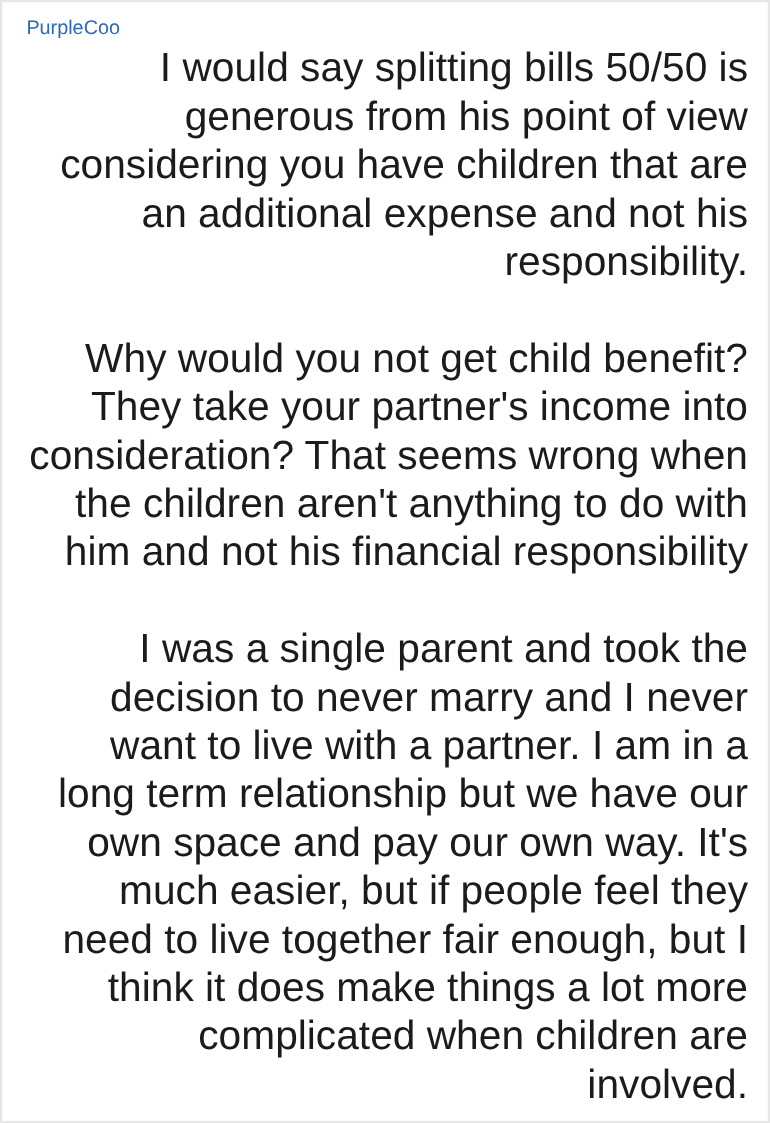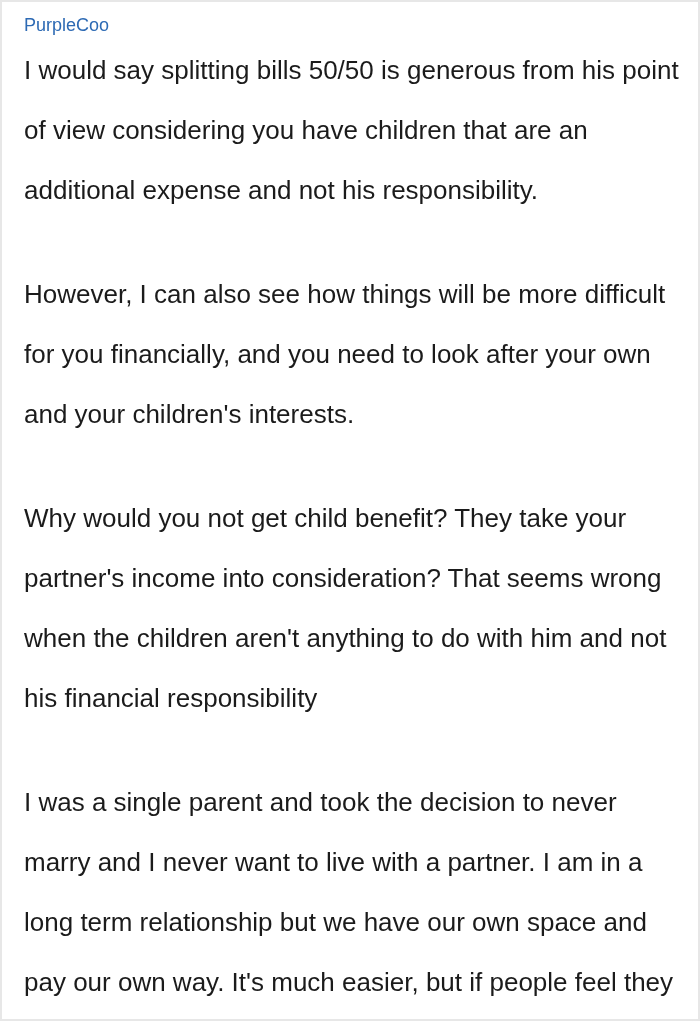--- a/index.html
+++ b/index.html
@@ -24,32 +24,32 @@
     font-size: 18px;
     line-height: 22px;
     font-weight: 400;
     color: var(--author);
     text-decoration: none;
     margin: 0 0 4px 0;
     cursor: pointer;
   }
   p.body {
     margin: 0 0 44px 0;
-    font-size: 26px;
-    line-height: 60px;
+    font-size: 37px;
+    line-height: 44px;
     color: var(--body-text);
     word-spacing: normal;
+    text-align: right;
   }
 </style>
 </head>
 <body>
 
 <div>
   <a href="#" class="author">PurpleCoo</a>
 
   <p class="body">I would say splitting bills 50/50 is generous from his point of view considering you have children that are an additional expense and not his responsibility.</p>
 
-  <p class="body">However, I can also see how things will be more difficult for you financially, and you need to look after your own and your children's interests.</p>
 
   <p class="body">Why would you not get child benefit? They take your partner's income into consideration? That seems wrong when the children aren't anything to do with him and not his financial responsibility</p>
 
   <p class="body">I was a single parent and took the decision to never marry and I never want to live with a partner. I am in a long term relationship but we have our own space and pay our own way. It's much easier, but if people feel they need to live together fair enough, but I think it does make things a lot more complicated when children are involved.</p>
 </div>
 
 </body></html>

